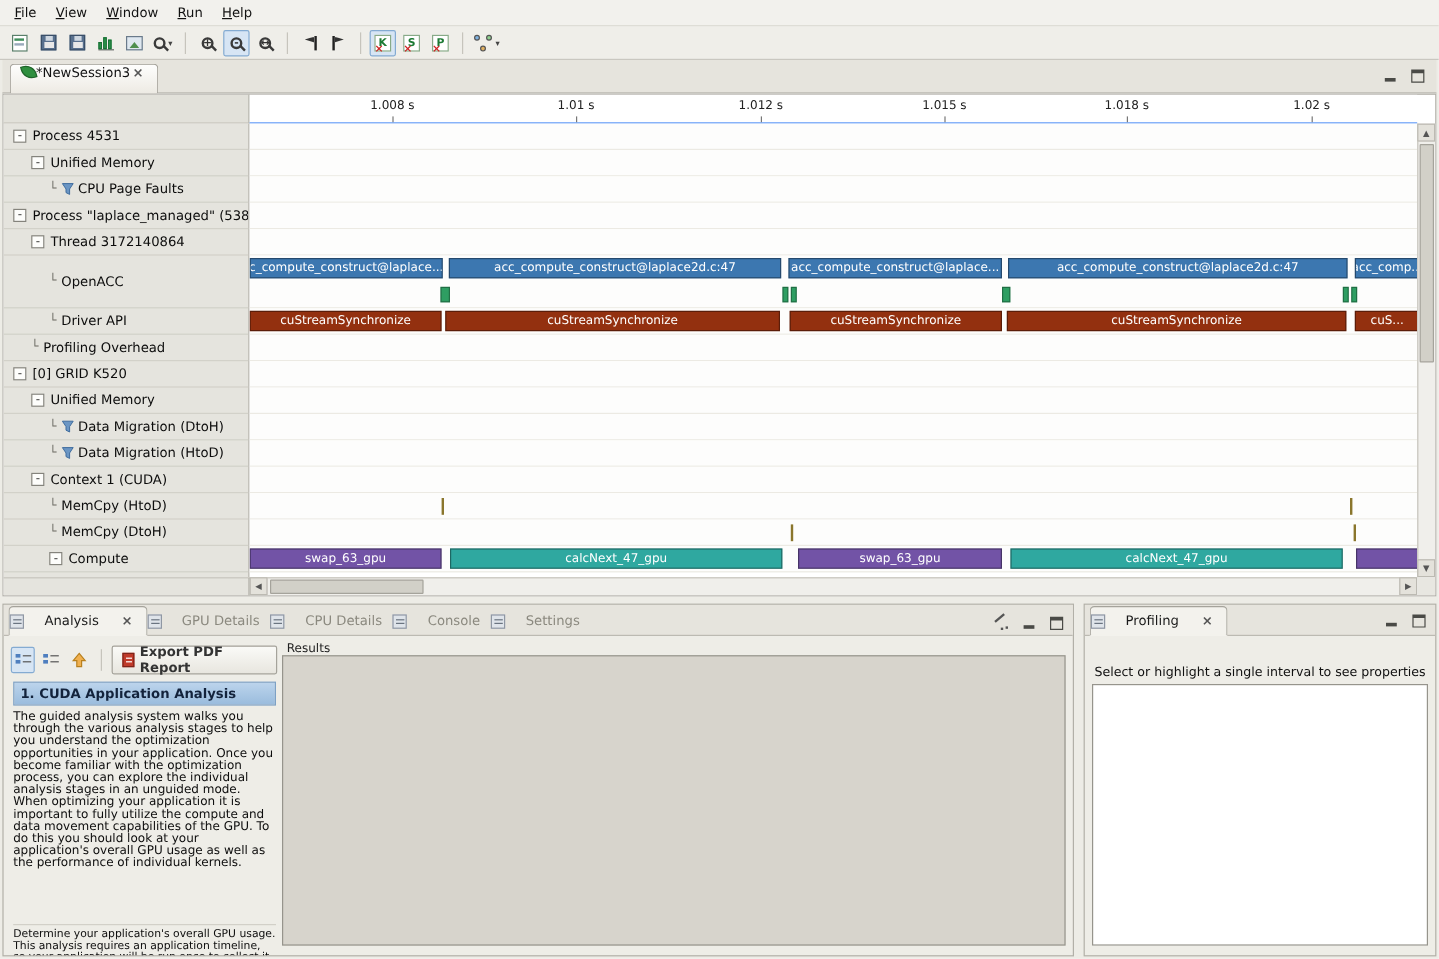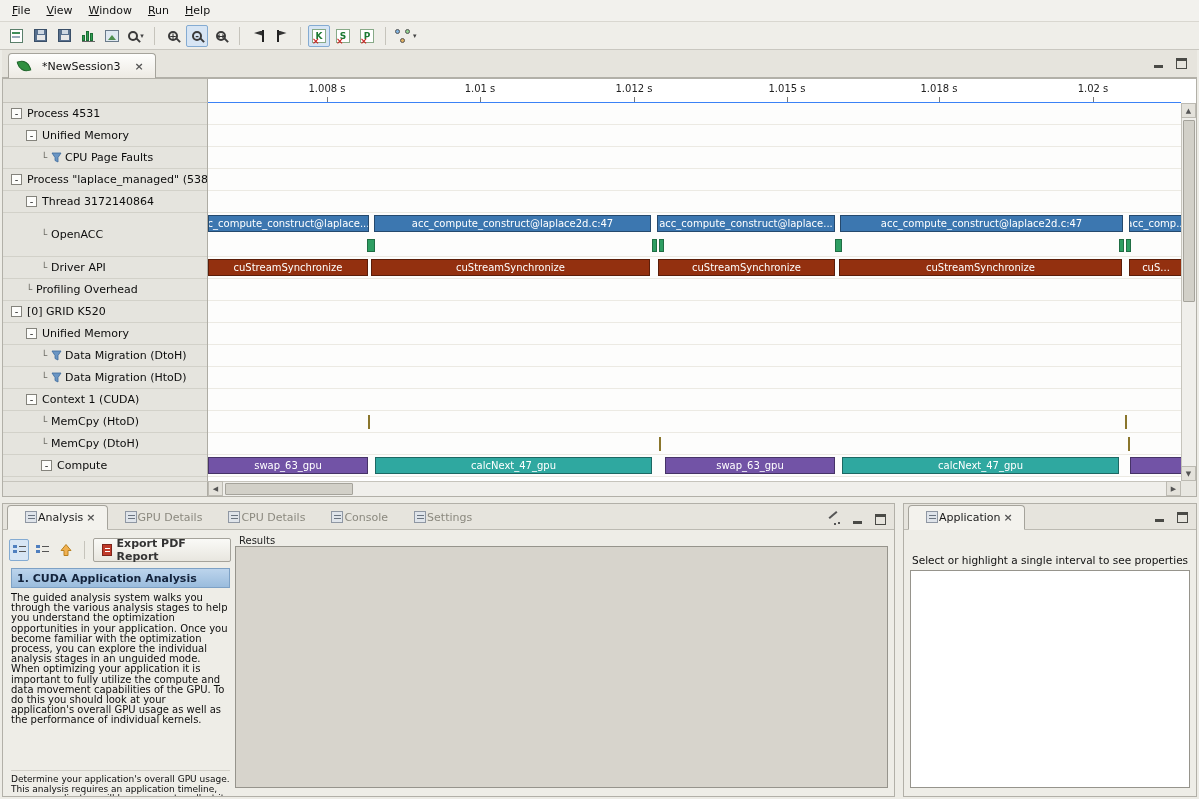--- a/index.html
+++ b/index.html
@@ -43,21 +43,21 @@
     display:flex; align-items:center; justify-content:center; font-size:9px; font-weight:bold; color:#1c7a34; }
   .ic-ksp::after { content:"\00d7"; position:absolute; left:-1px; bottom:-4px; color:#c22; font-size:9px; font-weight:bold; }
   .ic-graph { width:16px; height:14px; position:relative; }
   .ic-graph i { position:absolute; width:5px; height:5px; border-radius:50%; border:1px solid #555; }
   .ic-graph i:nth-child(1){ left:0; top:0; background:#7fb2e0; }
   .ic-graph i:nth-child(2){ right:1px; top:0; background:#8fd08f; }
   .ic-graph i:nth-child(3){ left:5px; bottom:0; background:#e0b060; }
   
   #tabstrip { position:absolute; top:50px; left:2px; right:2px; height:28px; background:#e6e4dd; border-bottom:1px solid #b2b0a8; }
   #session-tab { position:absolute; left:6px; top:3px; height:25px; background:linear-gradient(#fefefd,#edeae3);
-    border:1px solid #a5a39b; border-bottom:none; border-radius:4px 4px 0 0; display:flex; align-items:center; gap:12px; padding:0 9px; }
+    border:1px solid #a5a39b; border-bottom:none; border-radius:4px 4px 0 0; display:flex; gap:0; padding:0 9px; }
   .leaf-icon { width:12px; height:12px; background:#2f8f3f; border-radius:0 80% 0 80%; transform:rotate(-15deg); border:1px solid #1e6329; }
   .close-x { color:#555; font-weight:bold; font-size:11px; padding:0 2px; }
   .winbtns { position:absolute; right:10px; top:8px; display:flex; gap:12px; align-items:center; }
   .btn-min { width:11px; height:11px; position:relative; }
   .btn-min::after { content:""; position:absolute; left:1px; top:7px; width:9px; height:3px; background:#4a4a46; }
   .btn-max { width:11px; height:11px; border:1px solid #4a4a46; border-top:3px solid #4a4a46; }
   
   #timeline-panel { position:absolute; top:78px; left:2px; width:1195px; height:419px; background:#fff; border:1px solid #b2b0a8; }
   #tl-corner { position:absolute; left:0; top:0; width:205px; height:24px; background:#e2e1da; border-right:1px solid #aeaca4; border-bottom:1px solid #c6c4bc; }
   #ruler { position:absolute; left:205px; top:0; right:15px; height:24px; background:#fff; border-bottom:1px solid #3b82f6; overflow:hidden; }
@@ -82,21 +82,21 @@
   #hscroll-left { position:absolute; left:0; bottom:0; width:205px; height:15px; background:#e5e4de; border-top:1px solid #c6c4bc; border-right:1px solid #aeaca4; }
   #sb-corner { position:absolute; right:0; bottom:0; width:15px; height:15px; background:#e8e7e1; }
   .sb-arrow { position:absolute; width:15px; height:15px; display:flex; align-items:center; justify-content:center;
     font-size:7px; color:#555; background:#e4e2db; border:1px solid #bcbab2; }
   .sb-thumb { position:absolute; background:#d2d0c8; border:1px solid #a5a39b; border-radius:1px; }
   
   .panel { position:absolute; top:503px; bottom:2px; background:#eeede7; border:1px solid #b2b0a8; overflow:hidden; }
   #analysis-panel { left:2px; width:893px; }
   #properties-panel { left:903px; right:2px; }
   .panel-tabs { height:26px; background:#e6e4dd; border-bottom:1px solid #bcbab2; display:flex; align-items:flex-end; padding-left:4px; position:relative; }
-  .ptab { display:flex; gap:1px; padding:5px 9px 5px 17px; color:#8b897f; white-space:nowrap; }
+  .ptab { display:flex; align-items:center; gap:17px; padding:5px 9px 5px 0; color:#8b897f; white-space:nowrap; }
   .ptab.active { background:#f3f2ed; border:1px solid #a5a39b; border-bottom:1px solid #f3f2ed; border-radius:4px 4px 0 0; color:#1a1a1a; margin-bottom:-1px; }
   .mini-icon { width:12px; height:12px; background:#dfe4ea; border:1px solid #8f97a3; position:relative; flex:0 0 auto; }
   .mini-icon::after { content:""; position:absolute; left:2px; top:3px; width:7px; height:1px; background:#6a7480; box-shadow:0 3px 0 #6a7480; }
   .panel-winbtns { position:absolute; right:8px; top:8px; display:flex; gap:12px; align-items:center; }
   
   #analysis-toolbar { position:absolute; left:6px; top:31px; width:222px; height:30px; display:flex; align-items:center; gap:3px;font-weight:bold; }
   .atn { width:22px; height:22px; display:flex; align-items:center; justify-content:center; border:1px solid transparent; border-radius:2px; }
   .atn.pressed { background:#d7e5f4; border-color:#84abd2; }
   .ic-outline { width:13px; height:12px; position:relative; }
   .ic-outline::before { content:""; position:absolute; left:0; top:1px; width:4px; height:3px; background:#4f7fbf; box-shadow:0 5px 0 #4f7fbf; }
@@ -436,21 +436,21 @@
   <div id="results-box"></div>
   <div id="analysis-header">1. CUDA Application Analysis</div>
   <div id="analysis-body">The guided analysis system walks you through the various analysis stages to help you understand the optimization opportunities in your application. Once you become familiar with the optimization process, you can explore the individual analysis stages in an unguided mode. When optimizing your application it is important to fully utilize the compute and data movement capabilities of the GPU. To do this you should look at your application's overall GPU usage as well as the performance of individual kernels.</div>
   <div id="analysis-footer">Determine your application's overall GPU usage. This analysis requires an application timeline, so your application will be run once to collect it if it is not</div>
 </div>
 
 <div id="properties-panel" class="panel">
   <div class="panel-tabs">
     <div class="ptab active">
       <span class="mini-icon"></span>
-      <span>Application</span>
+      <span>Profiling</span>
       <span class="close-x">×</span>
     </div>
     <div class="panel-winbtns">
       <span class="btn-min"></span>
       <span class="btn-max"></span>
     </div>
   </div>
   <div id="props-hint">Select or highlight a single interval to see properties</div>
   <div id="props-box"></div>
 </div>

